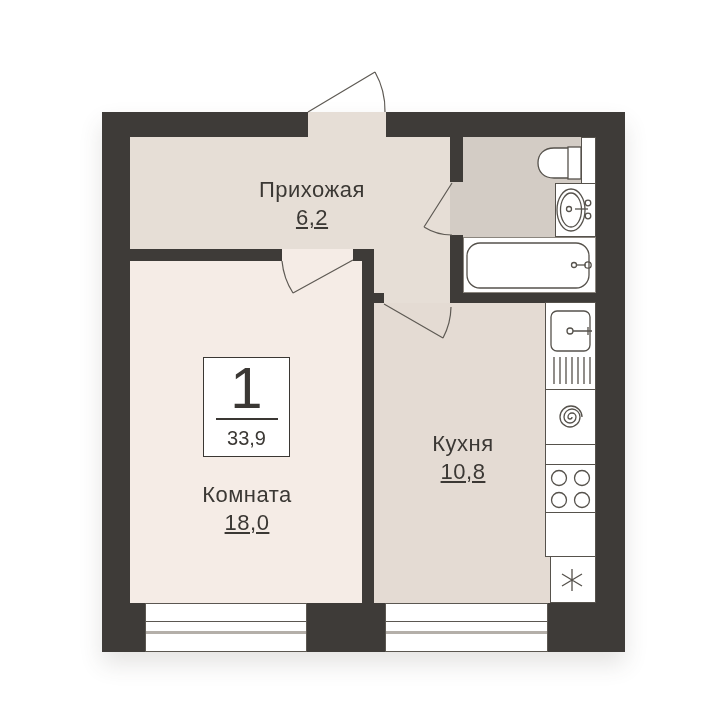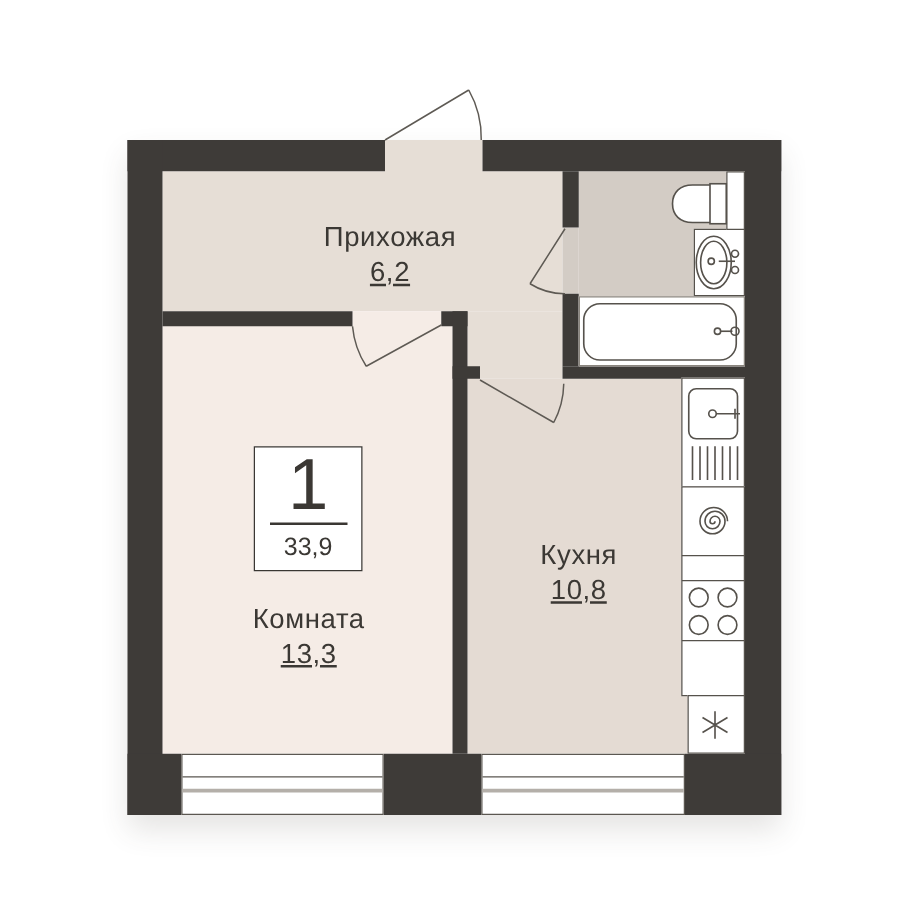--- a/index.html
+++ b/index.html
@@ -144,20 +144,20 @@
   </div>
 
   <div class="label" style="left:232px;top:177px;width:160px;">
     <div>Прихожая</div>
     <div class="area">6,2</div>
   </div>
   <div class="label" style="left:459px;top:165px;width:100px;">
   </div>
   <div class="label" style="left:167px;top:482px;width:160px;">
     <div>Комната</div>
-    <div class="area">13,3</div>
+    <div class="area">18,0</div>
   </div>
   <div class="label" style="left:383px;top:431px;width:160px;">
     <div>Кухня</div>
     <div class="area">10,8</div>
   </div>
 
 </div>
 
 </body></html>

